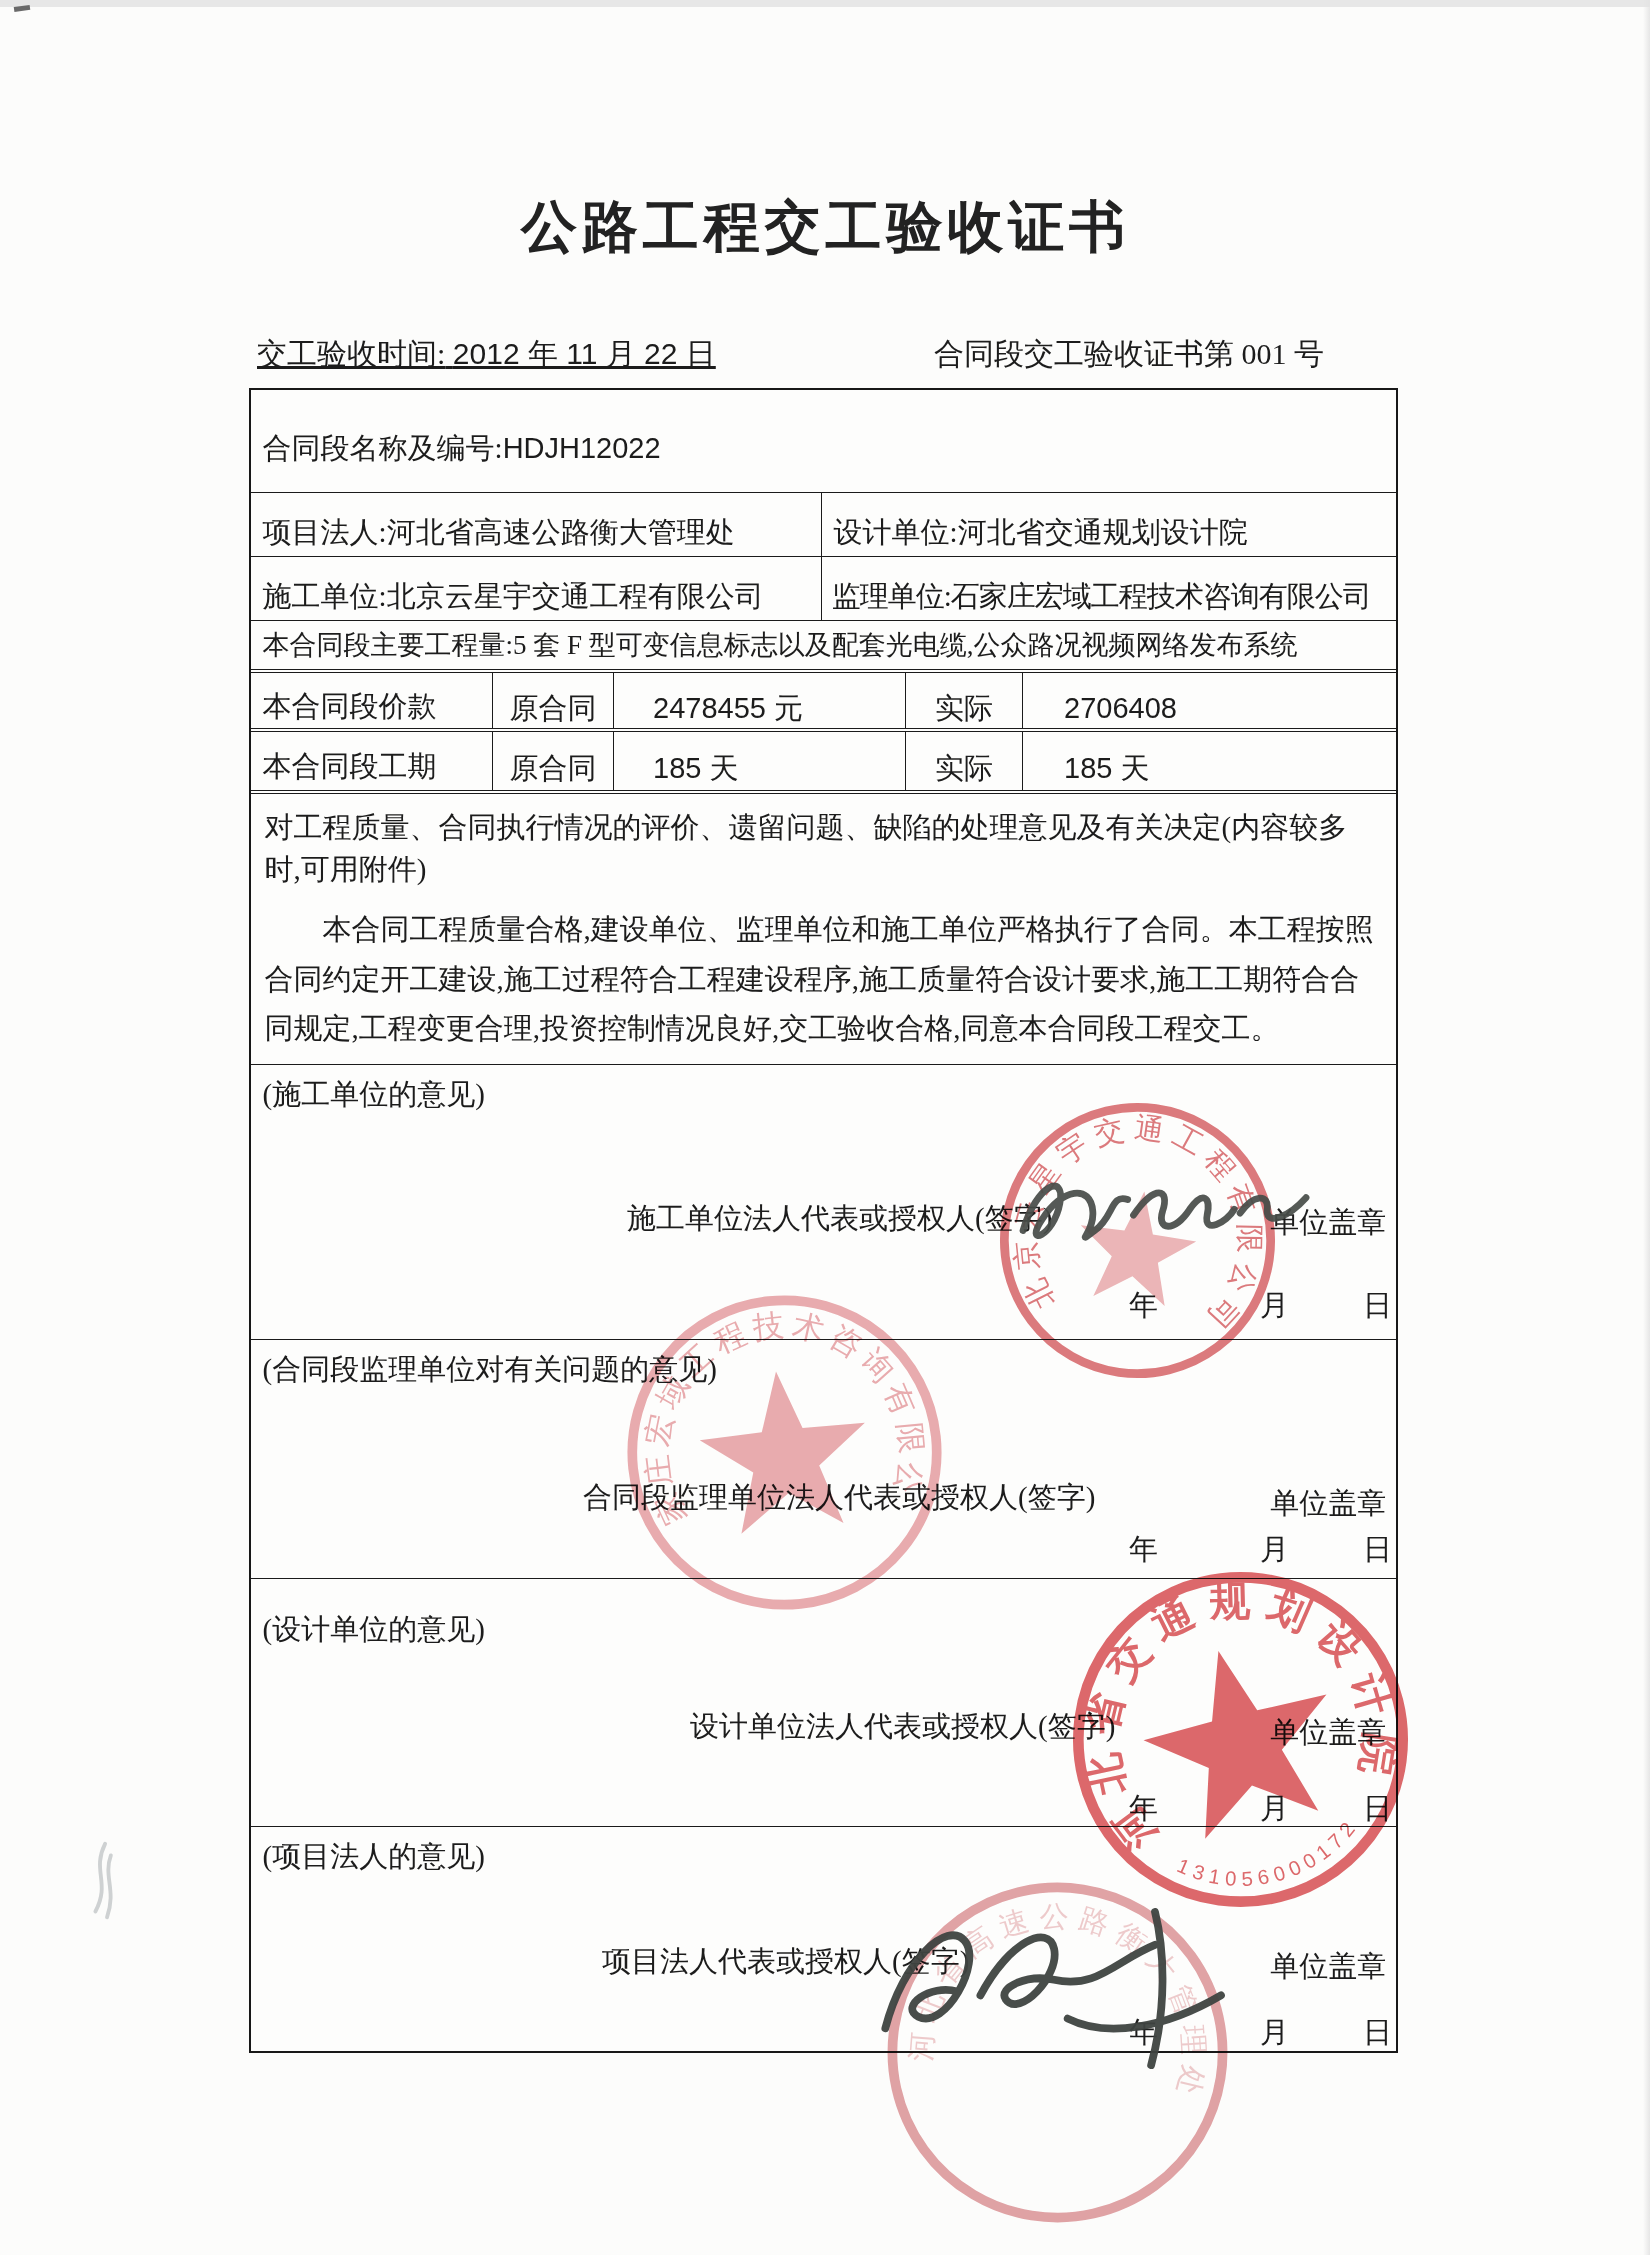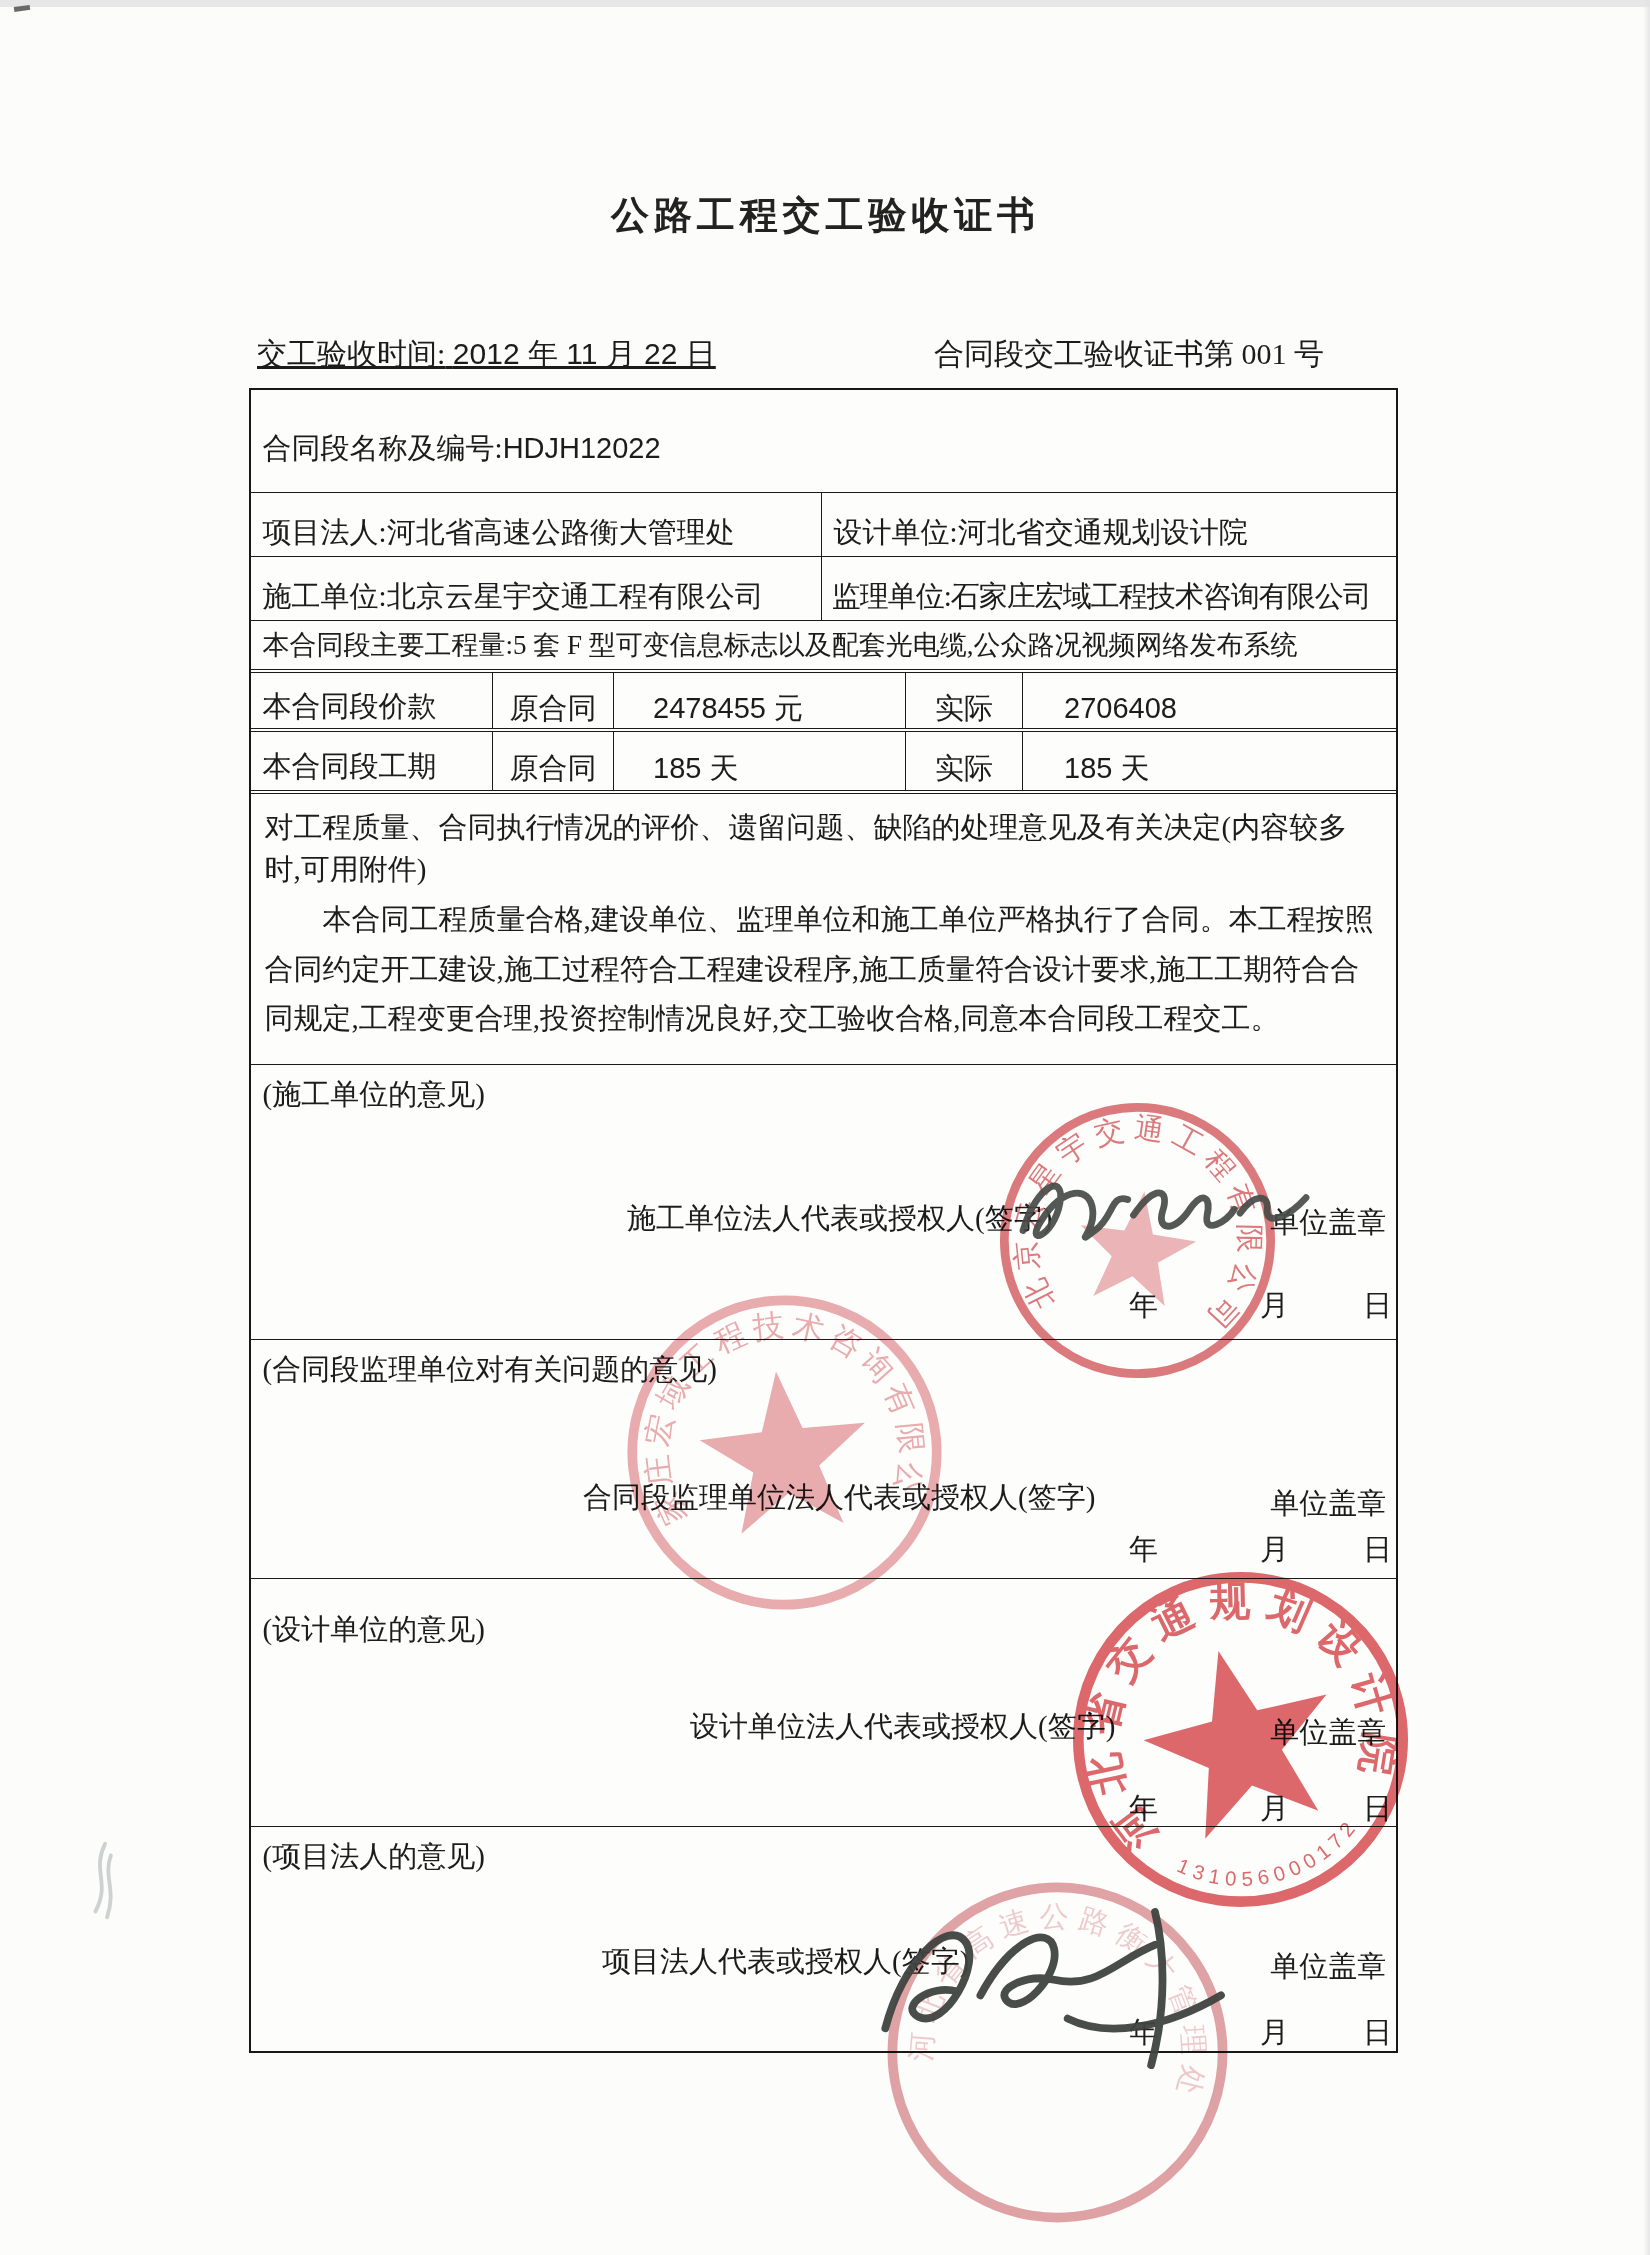--- a/index.html
+++ b/index.html
@@ -8,21 +8,21 @@
     background:#fcfcfb;
     font-family:"Liberation Serif","DejaVu Serif",serif;
     color:#1c1c1c;
   }
   .scan-top{position:absolute;top:0;left:0;right:0;height:6.8px;background:#e7e7e7;}
   .scan-right{position:absolute;top:0;right:0;width:7.8px;height:100%;background:linear-gradient(to left,#e3e3e3,rgba(255,255,255,0));}
   .corner-mark{position:absolute;top:5.8px;left:13.6px;width:15.5px;height:4.9px;background:#6a6a6a;transform:rotate(-8deg);}
 
   .doc-title{
     position:absolute;top:190px;left:0;width:100%;text-align:center;
-    font-size:38px;font-weight:bold;letter-spacing:4.9px;color:#222;
+    font-size:56px;font-weight:bold;letter-spacing:4.9px;color:#222;
   }
   .date-line{position:absolute;top:334px;left:0;width:100%;font-size:30px;}
   .date-left{position:absolute;left:257px;top:0;text-decoration:underline;}
   .cert-no{position:absolute;left:934px;top:0;}
 
   .tbl{
     position:absolute;left:249px;top:388px;width:1149px;height:1665px;
     border:2.9px solid #181818;box-sizing:border-box;background:rgba(255,255,255,0.25);
   }
   .trow{box-sizing:border-box;border-bottom:1.9px solid #1b1b1b;position:relative;display:flex;}
@@ -38,21 +38,21 @@
   .qty-cell{width:100%;display:flex;align-items:center;font-size:27px;}
 
   .pc1{width:242px;font-family:Liberation Mono, monospace;}
   .pc2{width:121px;justify-content:center;}
   .pc3{width:292px;padding-left:39px;}
   .pc4{width:117px;justify-content:center;}
   .pc5{flex:1;padding-left:41px;}
 
   .eval{display:block;padding:11.6px 15.5px 0 13.6px;font-size:29px;}
   .eval-head{line-height:1.45;}
-  .eval-body{margin-top:5px;text-indent:2em;line-height:1.72;}
+  .eval-body{margin-top:15px;text-indent:2em;line-height:1.72;}
 
   .opsec{display:block;}
   .op-label{position:absolute;left:11.6px;top:9.7px;font-size:29px;}
   .op-label.low{top:31px;}
   .sig-row{position:absolute;font-size:29px;white-space:nowrap;}
   .seal-right{position:absolute;right:9.7px;font-size:29px;}
   .ymd{position:absolute;width:100%;font-size:29px;}
   .ymd span{position:absolute;}
   .ymd .y{left:878px;} .ymd .m{left:1009px;} .ymd .d{left:1112px;}
 

